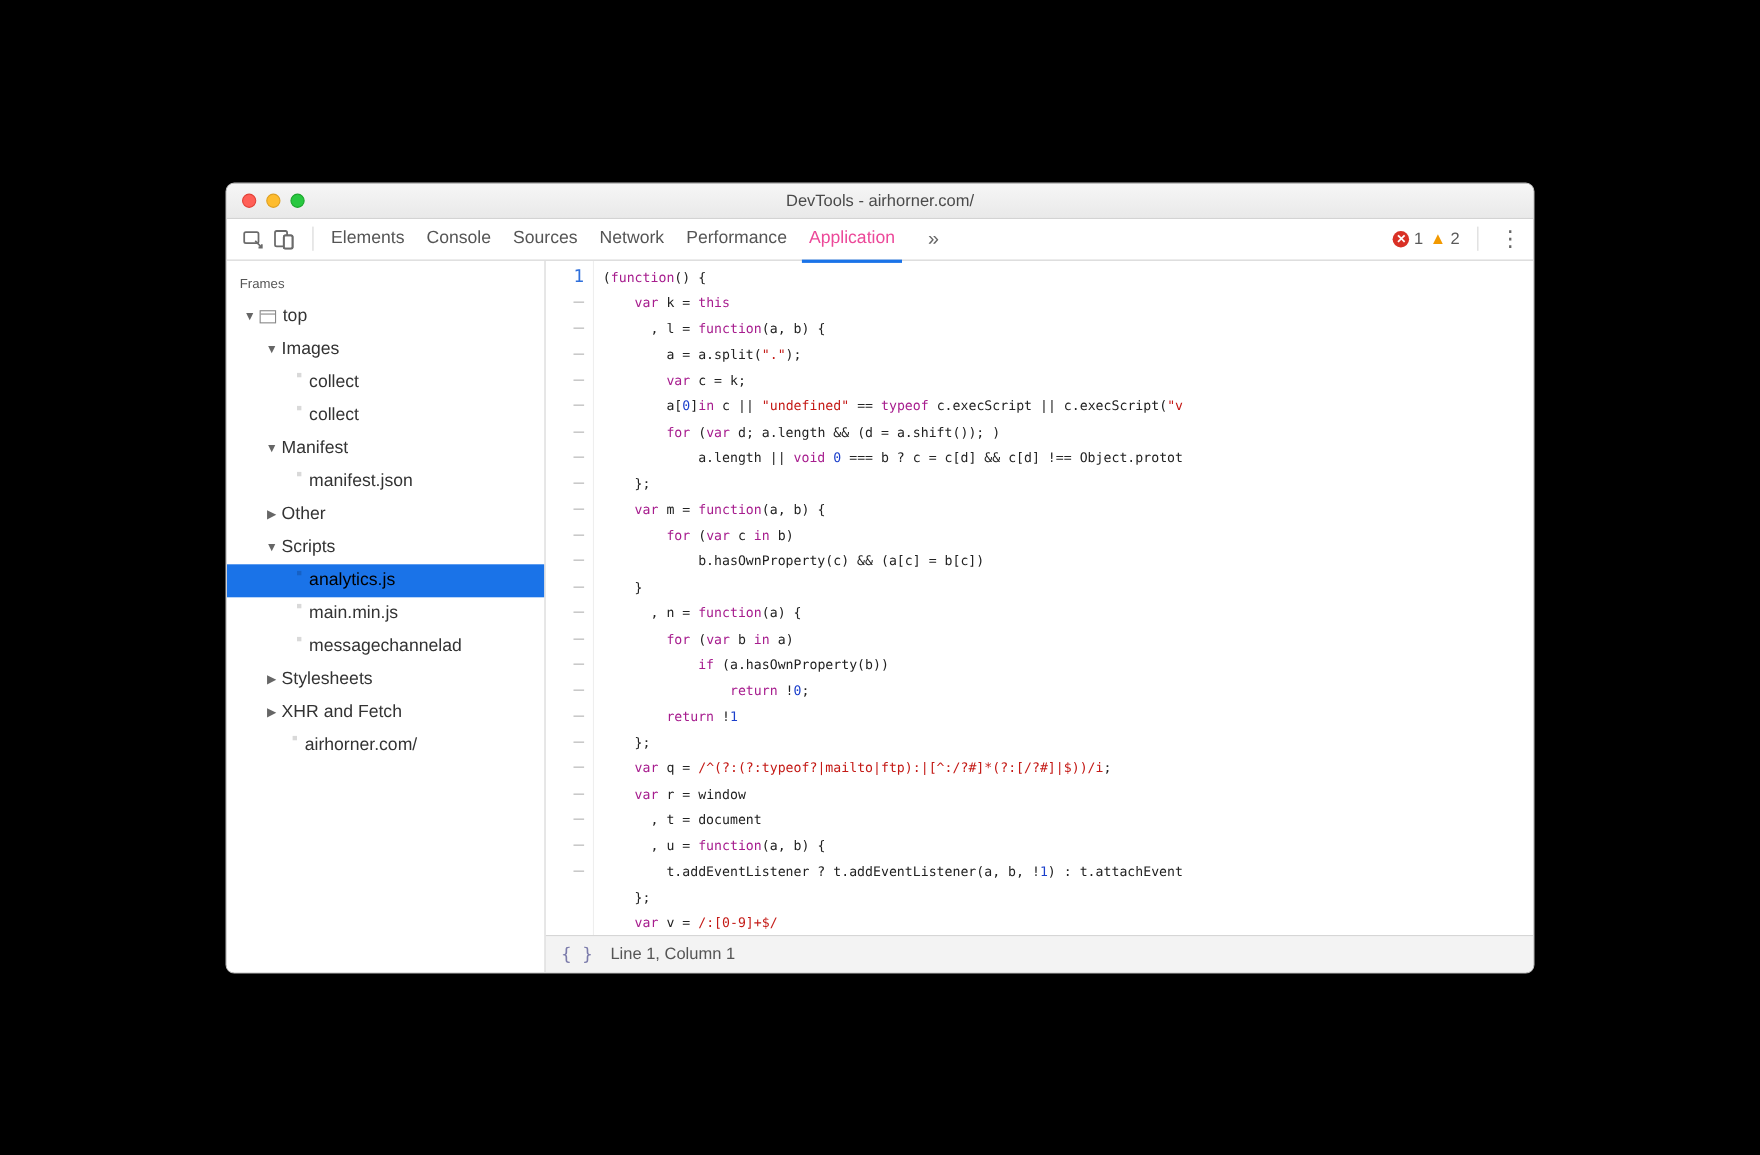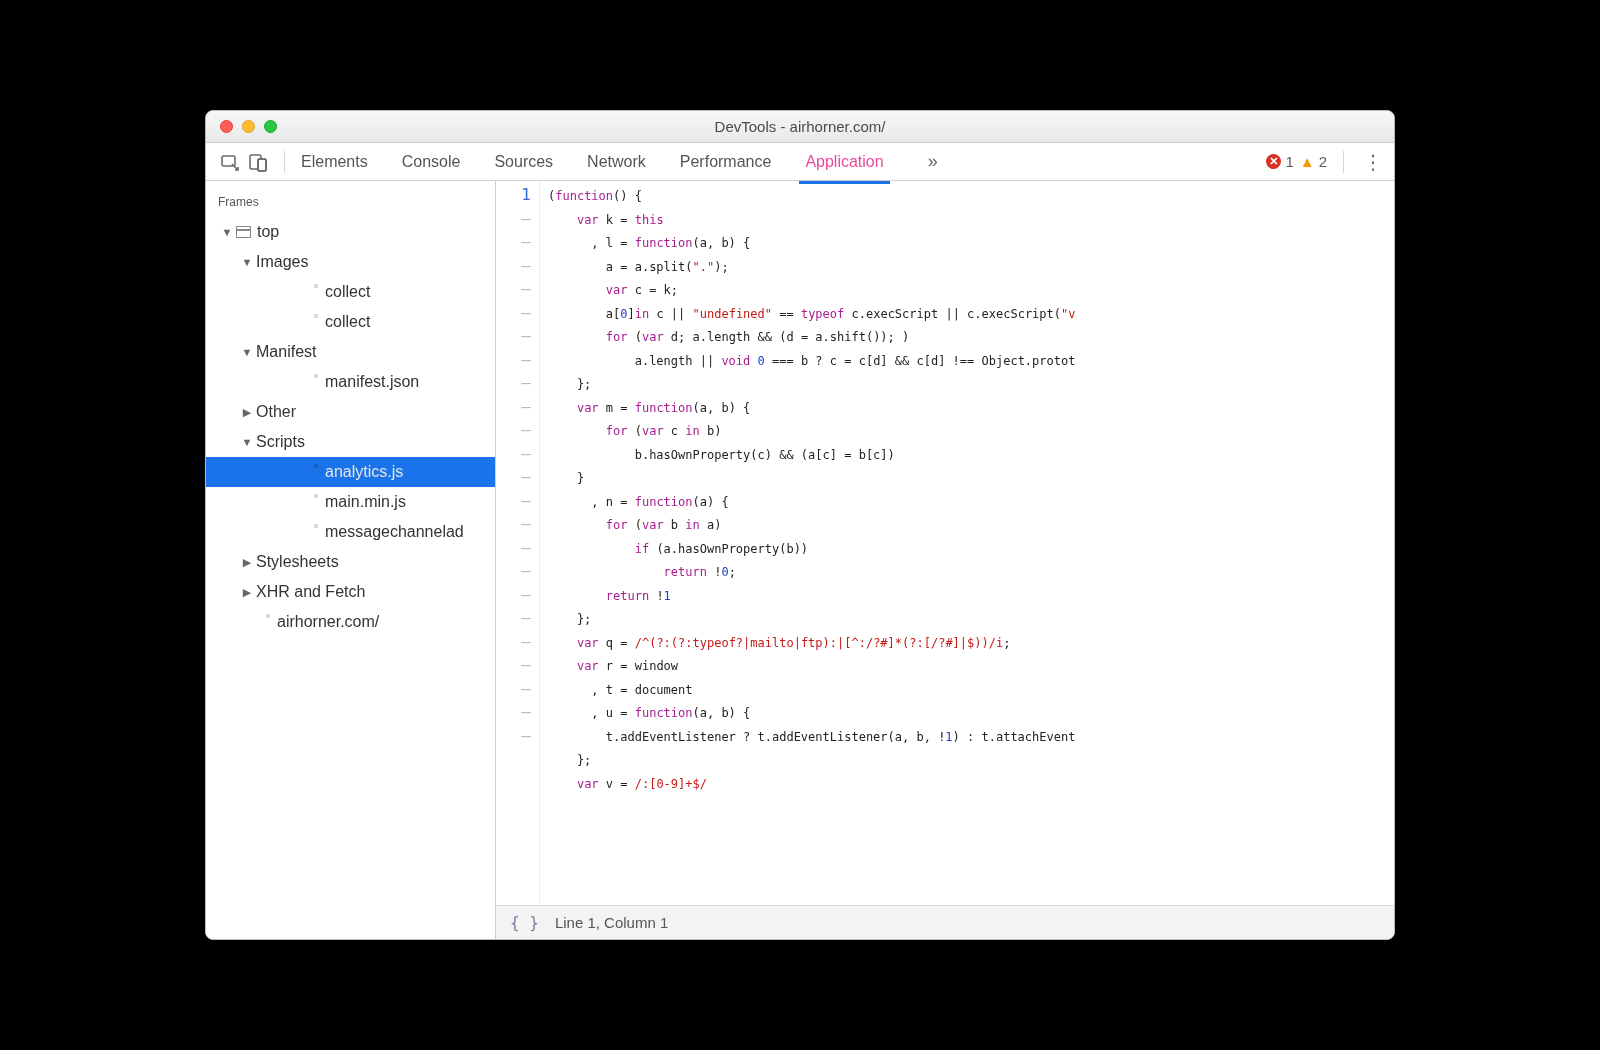--- a/index.html
+++ b/index.html
@@ -7,21 +7,21 @@
     background: #000;
     font-family: -apple-system, BlinkMacSystemFont, "Segoe UI", Helvetica, Arial, sans-serif;
     width: 1600px;
     height: 1050px;
     display: flex;
     align-items: center;
     justify-content: center;
   }
   .window {
     width: 1190px;
-    height: 830px;
+    height: 719px;
     background: #fff;
     border-radius: 8px;
     box-shadow: 0 20px 60px rgba(0,0,0,0.6);
     overflow: hidden;
     display: flex;
     flex-direction: column;
     border: 1px solid #bbb;
   }
   
   .titlebar {
@@ -46,21 +46,21 @@
     height: 38px;
     border-bottom: 1px solid #d0d0d0;
     display:flex; align-items:center;
     padding: 0 10px 0 14px;
     font-size: 16px;
     color:#5a5a5a;
   }
   .toolbar .tool-ico { width:20px; height:20px; margin-right:8px; display:inline-flex;align-items:center;justify-content:center;}
   .toolbar .tool-ico svg { stroke:#6a6a6a; fill:none; stroke-width:1.6;}
   .toolbar .divider { width:1px; height:22px; background:#d6d6d6; margin:0 14px 0 8px;}
-  .tabs { display:flex; gap:30px; align-items:center; flex:1; }
+  .tabs { display:flex; gap:16px; align-items:center; flex:1; }
   .tab { padding:8px 2px; cursor:pointer; color:#555; position:relative;}
   .tab.active { color:#ec4899; }
   .tab.active::after {
     content:""; position:absolute; left:-4px; right:-4px; bottom:-5px;
     height:3px; background:#1a73e8;
   }
   .more-chevron { margin-left:12px; font-size:18px; color:#666;}
   .toolbar-right { display:flex; align-items:center; gap:6px; margin-left:auto; font-size:15px;}
   .err-badge { display:flex; align-items:center; gap:4px;}
   .err-dot { width:15px;height:15px;border-radius:50%; background:#d93025;color:#fff;font-size:11px;display:flex;align-items:center;justify-content:center;font-weight:bold;}
@@ -78,25 +78,25 @@
     background:#fff;
   }
   .sidebar-header { padding:14px 12px 8px; color:#555; font-size:12px;}
   .tree { flex:1; overflow:hidden;}
   .tree-row {
     display:flex;align-items:center;
     height:30px;
     white-space:nowrap; overflow:hidden; text-overflow:ellipsis;
     padding-right:6px;
   }
-  .tree-row.selected { background:#1a73e8; color:#e5e5e5;}
+  .tree-row.selected { background:#1a73e8; color:#000000;}
   .tree-row.selected .file-page, .tree-row.selected .file-page::after { background:#fff;}
   .carat { width:14px; display:inline-flex; justify-content:center; font-size:11px; color:#666; margin-right:2px;}
   .tree-row.selected .carat{color:#fff;}
-  .i0{padding-left:14px}.i1{padding-left:34px}.i2{padding-left:82px}
+  .i0{padding-left:14px}.i1{padding-left:34px}.i2{padding-left:38px}
   .frame-ico{width:15px;height:12px;border:1.5px solid #888;margin-right:6px;position:relative;}
   .frame-ico::before{content:"";position:absolute;top:2px;left:0;right:0;height:1.5px;background:#888;}
 
   .file-ico{width:14px;height:17px;margin-right:7px;position:relative;flex-shrink:0;}
   .file-page{width:100%;height:100%;background:#9e9e9e;clip-path:polygon(0 0,70% 0,100% 25%,100% 100%,0 100%);}
   .file-ico.green .file-page{background:#36b24a;}
   .file-ico.yellow .file-page{background:#f5c344;}
   .file-ico.white .file-page{background:#fff;}
   .file-ico.gray .file-page{background:#b7b7b7;}
   .file-ico::after{content:"";position:absolute;top:0;right:0;width:30%;height:25%;background:rgba(0,0,0,.15);}

